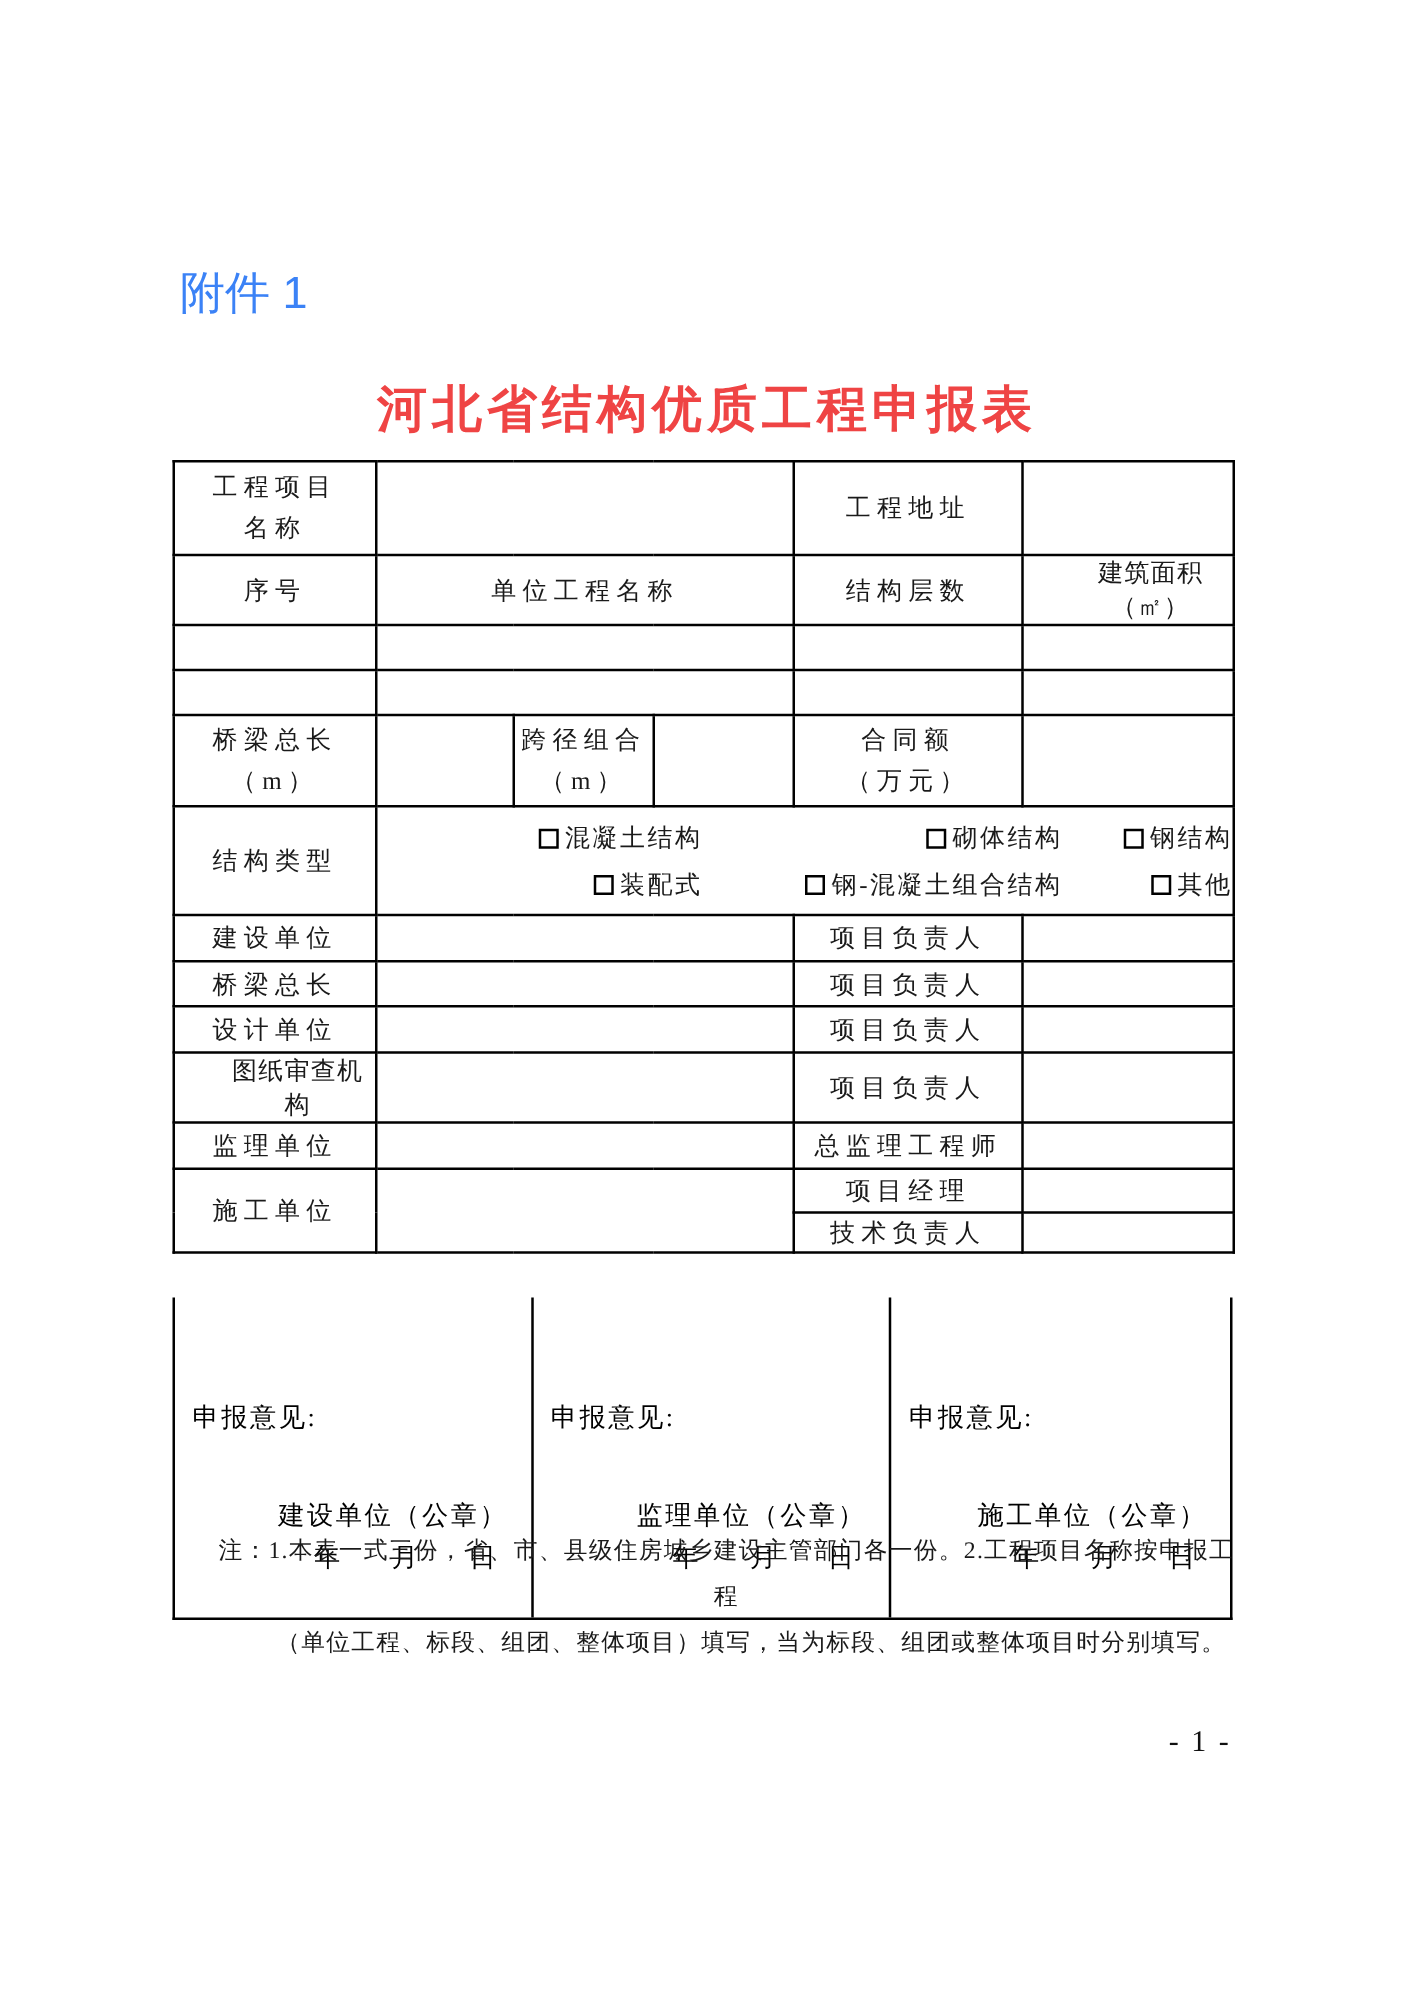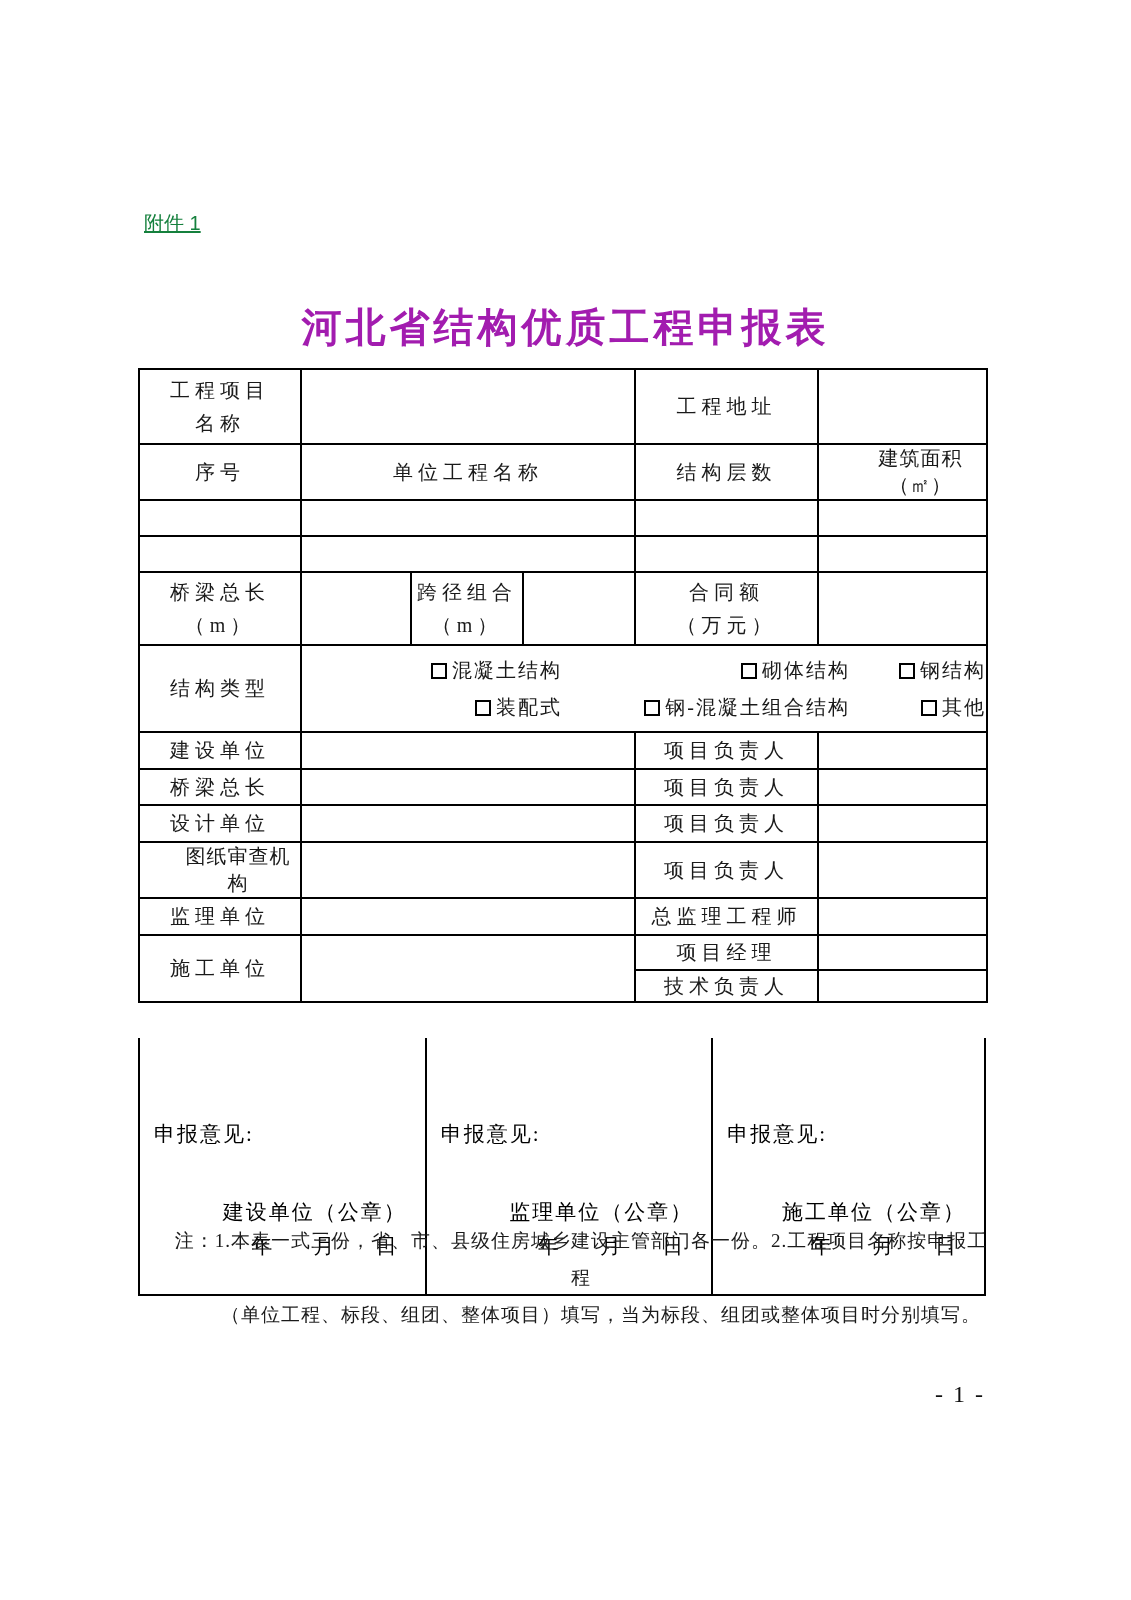--- a/index.html
+++ b/index.html
@@ -8,27 +8,27 @@
     position: relative;
     width: 1131px; height: 1600px;
     background: #ffffff;
     color: #000;
     font-family: "Liberation Serif", "DejaVu Serif", serif;
     overflow: hidden;
   }
   .attachment {
     position: absolute; left: 144px; top: 210px;
     font-family: "Liberation Sans", "DejaVu Sans", sans-serif;
-    font-size: 20px; color: #15803d; text-decoration: underline;
+    font-size: 36px; color: #3b82f6;
   }
   .doc-title {
     position: absolute; left: 0; top: 300px; width: 1131px;
     text-align: center;
     font-size: 40px; font-weight: bold; letter-spacing: 4px;
-    color: #a21caf;
+    color: #ef4444;
   }
   .form-wrap { position: absolute; left: 138px; top: 368px; width: 848px; }
 
   table.main {
     width: 848px; table-layout: fixed;
     border-collapse: collapse;
   }
   table.main td {
     border: 2px solid #000;
     font-size: 20px; color: #1a1a1a;

